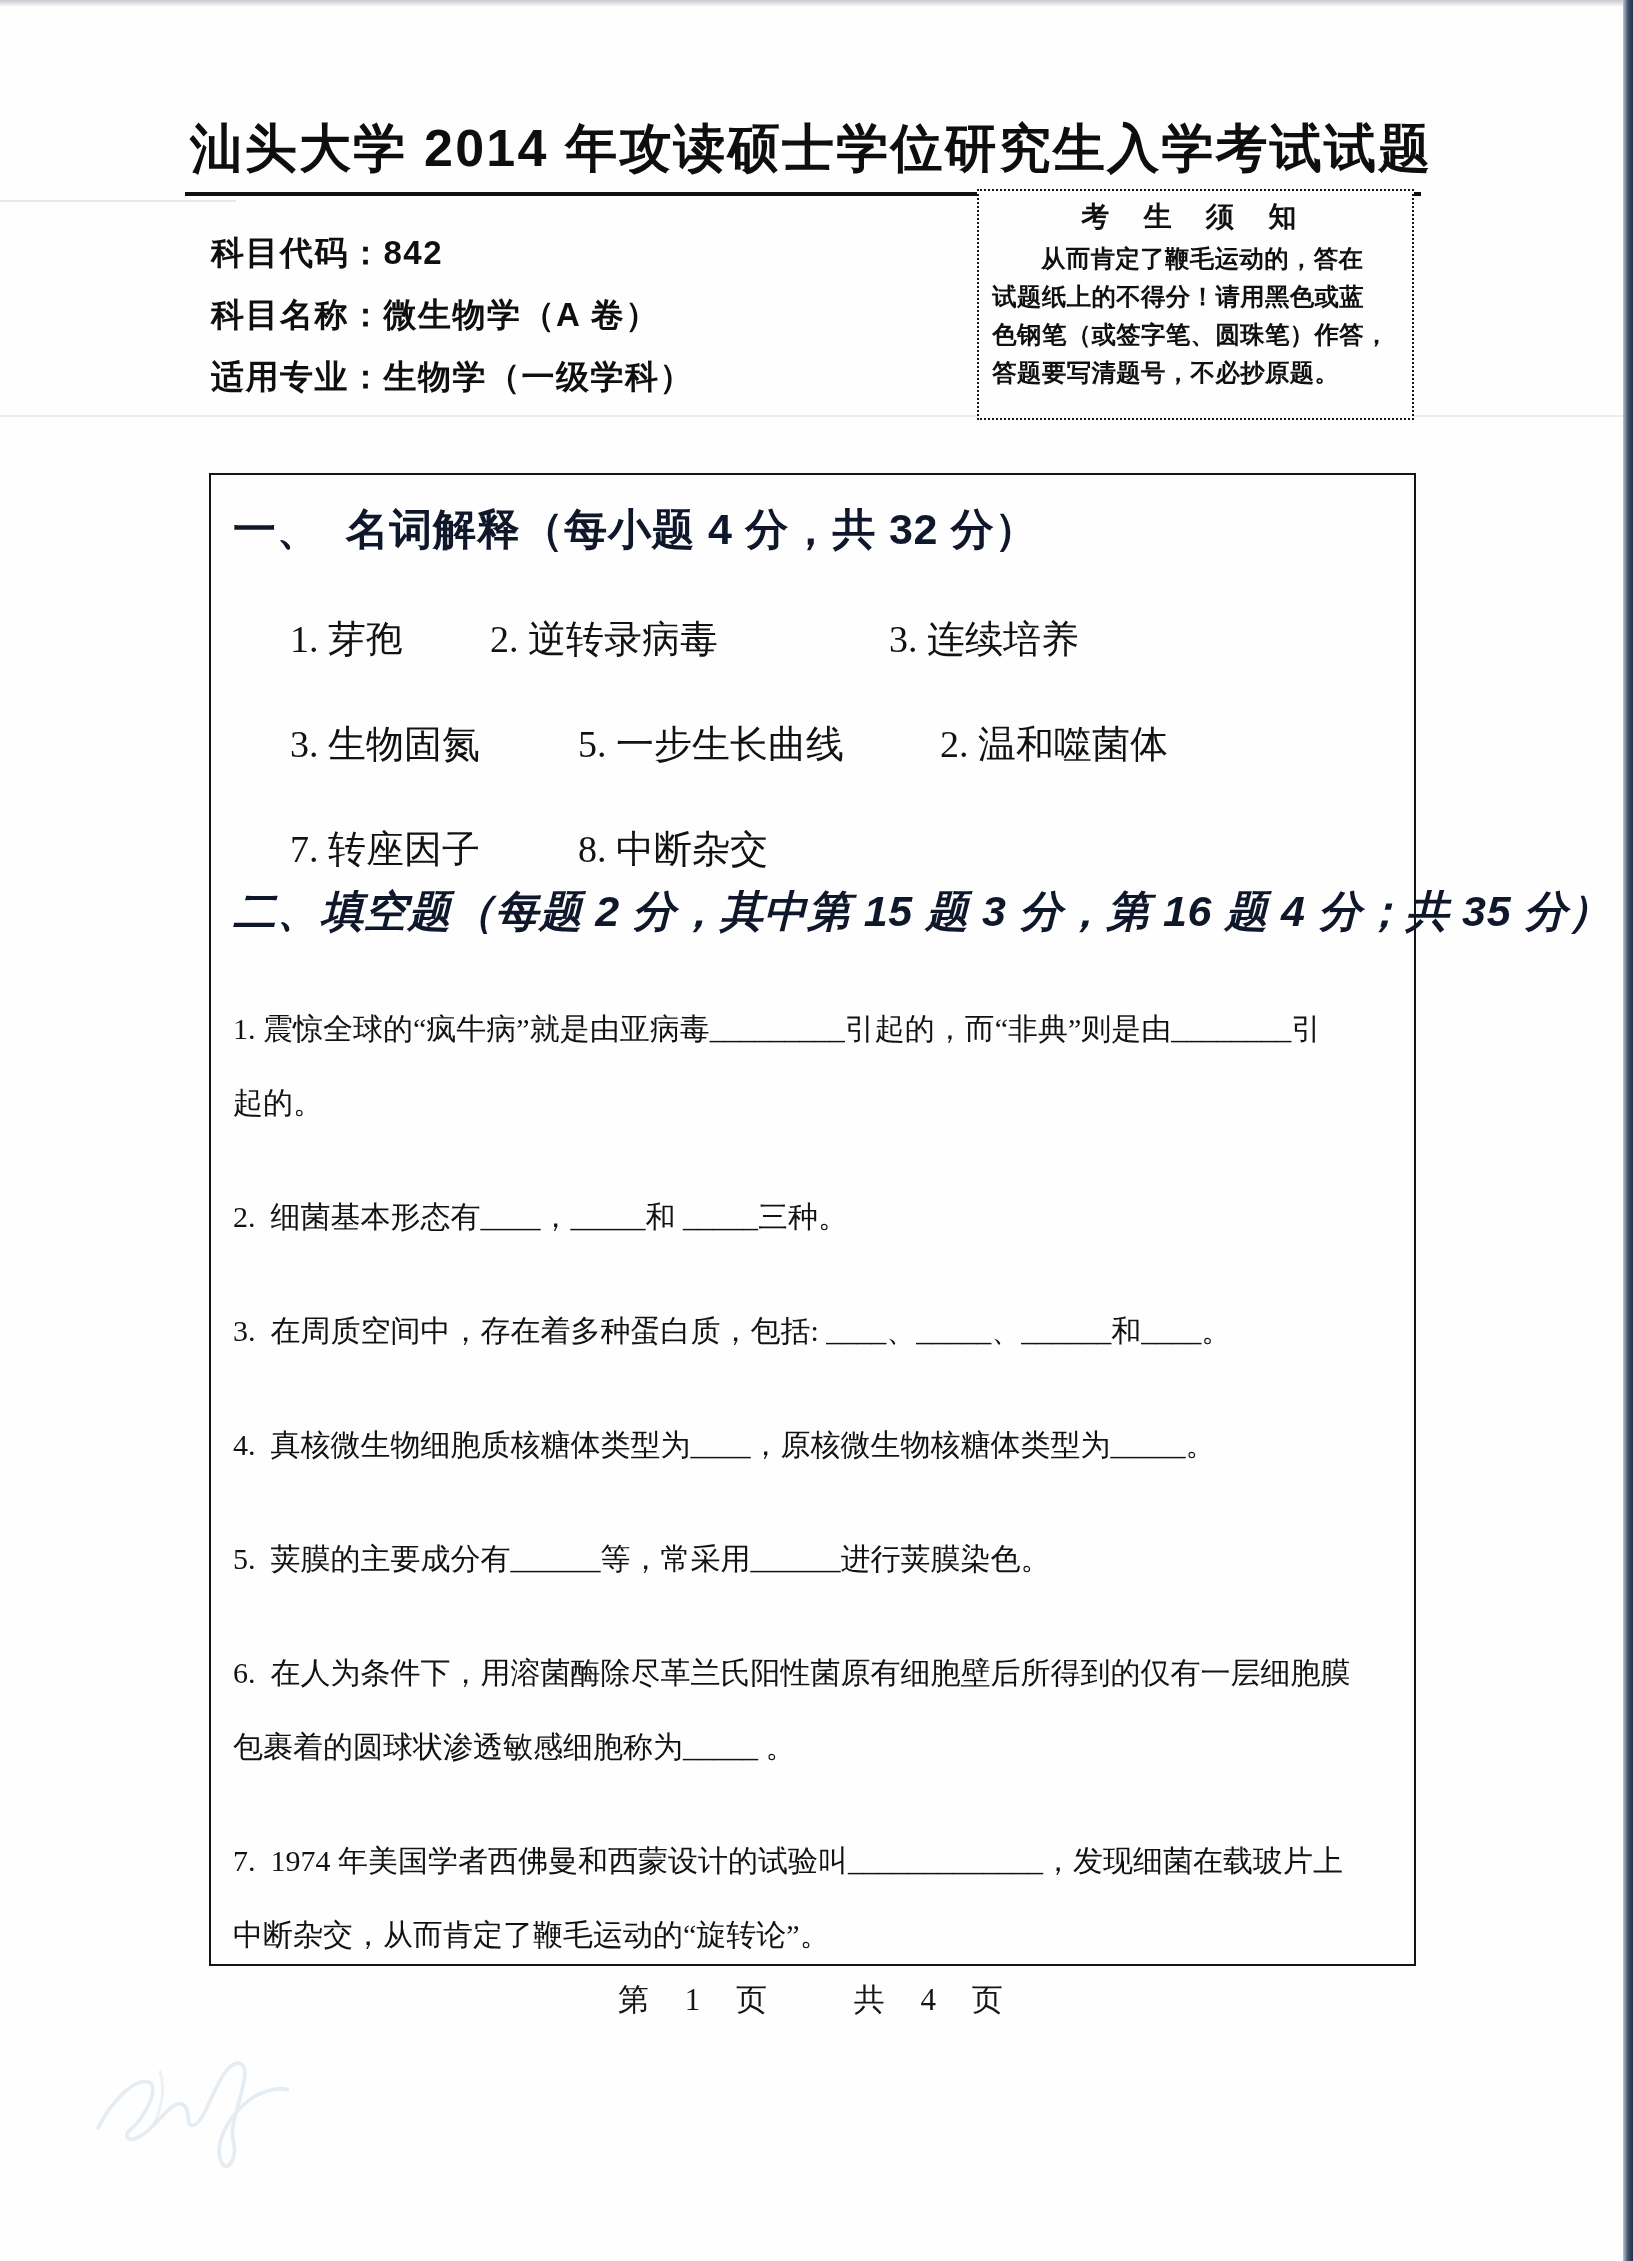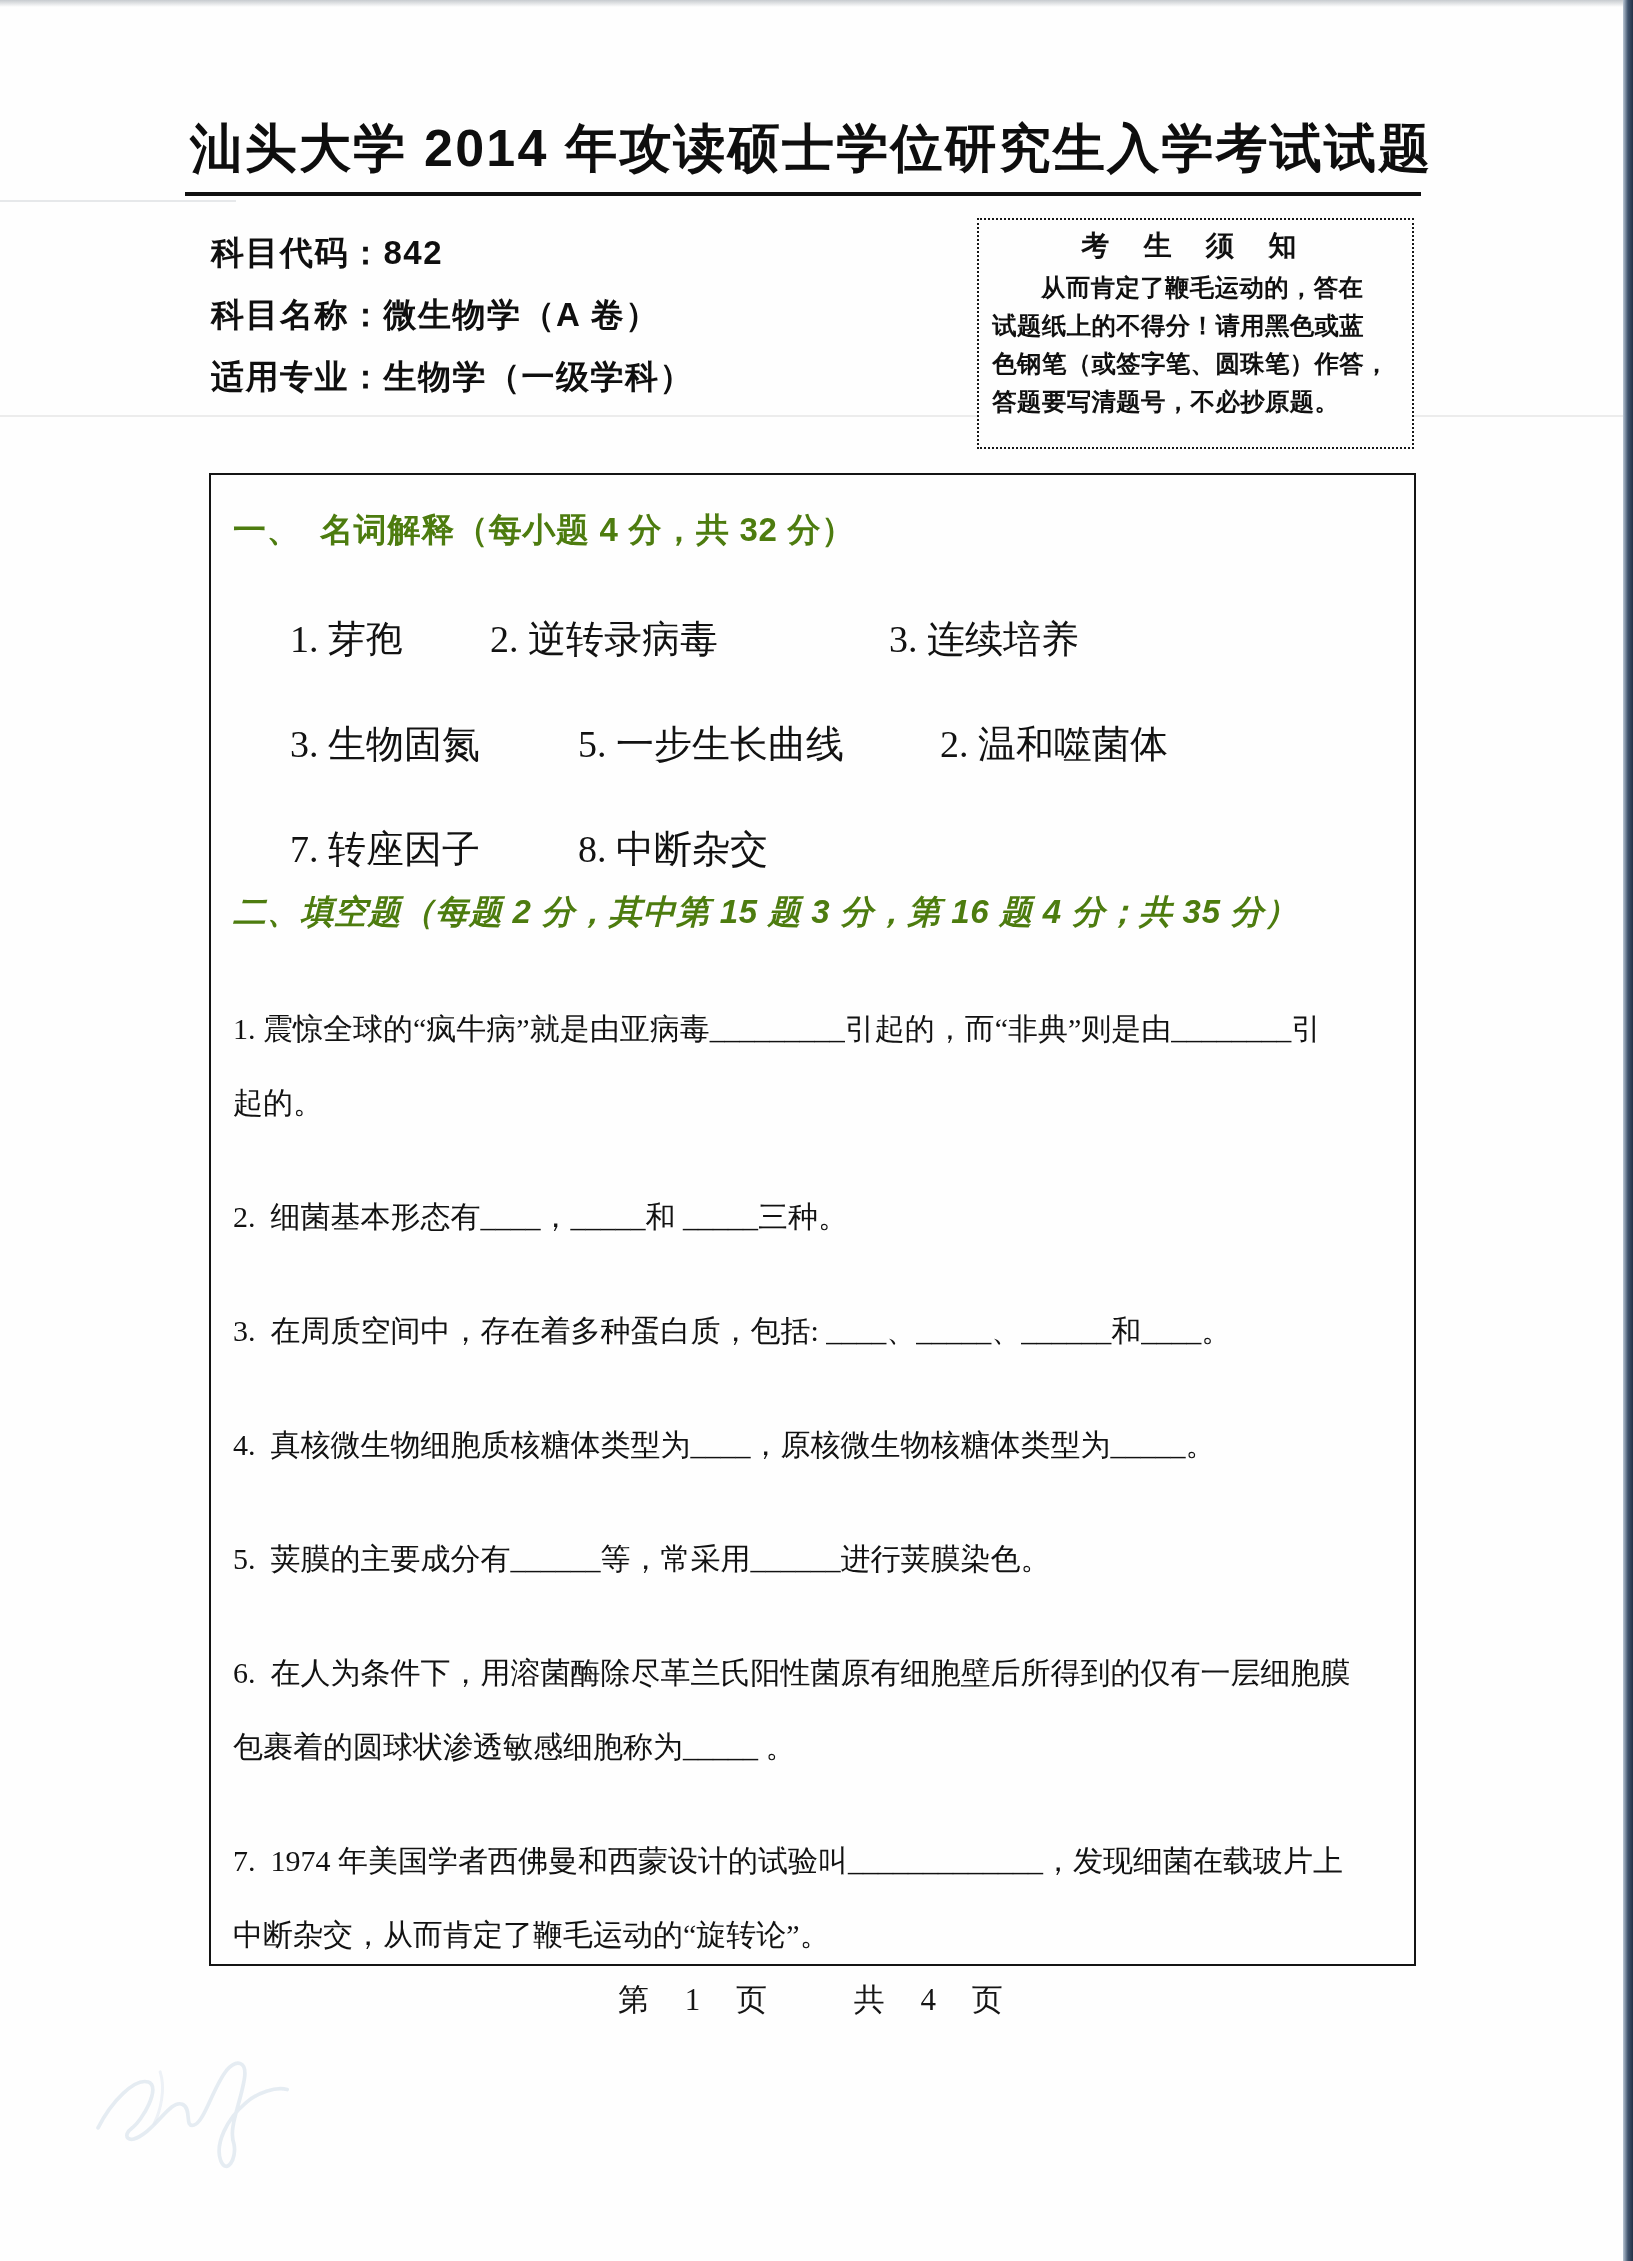--- a/index.html
+++ b/index.html
@@ -24,37 +24,37 @@
   }
   .title-rule{position:absolute;top:192px;left:185px;width:1236px;height:3.7px;background:#101010;}
   .info{
     position:absolute;top:222px;left:211px;
     font-family:"Liberation Sans", sans-serif;font-weight:700;
     font-size:33px;line-height:62px;letter-spacing:1.5px;color:#0f0f0f;
   }
   .info div{white-space:pre;}
   
   .notice{
-    position:absolute;top:218px;left:977px;width:437px;height:231px;
+    position:absolute;top:189px;left:977px;width:437px;height:231px;
     box-sizing:border-box;border:2.2px dotted #161616;background:#fefefe;
     padding:9px 13.3px 0 13.3px;
     font-family:"Liberation Sans", sans-serif;font-weight:700;color:#101010;
   }
   .notice-title{font-size:28px;line-height:34px;text-align:center;letter-spacing:13.3px;margin-bottom:6px;white-space:pre;}
   .notice-line{font-size:24.4px;line-height:38px;letter-spacing:0.4px;white-space:pre;}
   .notice-line.first{text-indent:2em;}
   
   .main-box{
     position:absolute;top:473px;left:209px;width:1207px;height:1493px;
     box-sizing:border-box;border:2.2px solid #141414;background:transparent;
     padding:0 22px;
   }
   .sec-heading{
     font-family:"Liberation Sans", sans-serif;font-weight:700;
-    font-size:33px;height:43px;line-height:43px;white-space:pre;letter-spacing:0.7px;color:#4d7c0f;
+    font-size:43px;height:43px;line-height:43px;white-space:pre;letter-spacing:0.7px;color:#0f172a;
   }
   .s1-heading{margin-top:33px;}
   .s2-heading{margin-top:62px;font-style:italic;}
   .term-row{height:43px;line-height:43px;font-size:38px;white-space:pre;margin-top:62px;color:#121212;}
   .term-row.first{margin-top:24px;}
   .term{display:inline-block;white-space:pre;vertical-align:top;}
   .r1c1{width:200px;} .r1c2{width:399px;}
   .r2c1{width:288px;} .r2c2{width:362px;}
   .r3c1{width:288px;}
   .line{height:43px;line-height:43px;font-size:30px;white-space:pre;color:#121212;}

